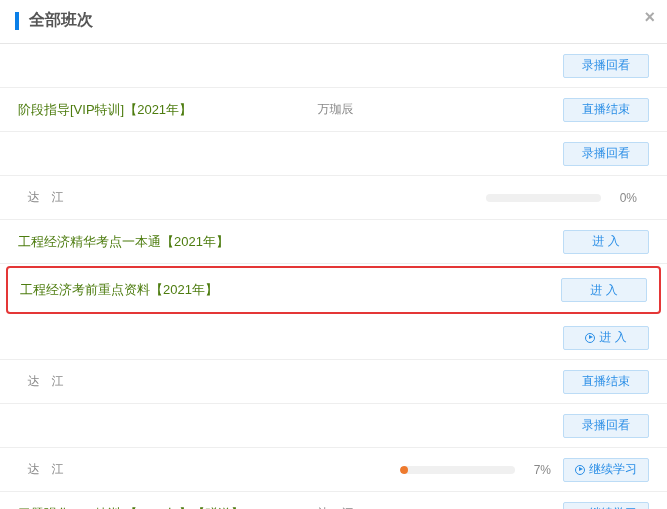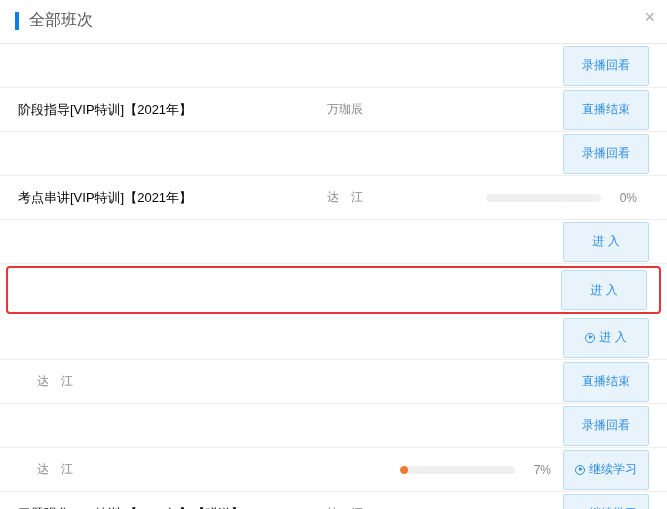--- a/index.html
+++ b/index.html
@@ -9,20 +9,21 @@
     width: 667px;
     font-size: 13px;
     color: #333;
   }
   .header {
     display: flex;
     align-items: center;
     padding: 10px 15px 12px 15px;
     border-bottom: 1px solid #e6e6e6;
     position: relative;
+    font-weight: bold;
   }
   .header-bar {
     width: 4px;
     height: 18px;
     background: #0a7fe8;
     margin-right: 10px;
   }
   .header-title {
     font-size: 16px;
     color: #555;
@@ -39,31 +40,31 @@
   .content { padding: 0 0 10px 0; }
   .row {
     display: flex;
     align-items: center;
     border-bottom: 1px solid #eee;
     padding: 0 18px;
     min-height: 44px;
   }
   .col-title {
     flex: 0 0 290px;
-    color: #000000;
+    color: #4d7c0f;
     cursor: pointer;
     white-space: nowrap;
     overflow: hidden;
     text-overflow: ellipsis;
   }
   .col-teacher {
     flex: 0 0 55px;
     color: #888;
     font-size: 12px;
-    text-align: right;
+    text-align: center;
     font-family: Liberation Mono, monospace;
   }
   .col-progress {
     flex: 1;
     display: flex;
     align-items: center;
     gap: 8px;
     justify-content: flex-end;
     padding-right: 12px;
   }
@@ -93,21 +94,21 @@
   }
   .btn {
     display: inline-flex;
     align-items: center;
     justify-content: center;
     background: #e9f3fc;
     border: 1px solid #bcdcf6;
     color: #2a8ee6;
     font-size: 12px;
     width: 86px;
-    height: 40px;
+    height: 24px;
     border-radius: 2px;
     cursor: pointer;
     gap: 4px;
   }
   .btn .play {
     display: inline-block;
     width: 10px;
     height: 10px;
     border: 1.4px solid #2a8ee6;
     border-radius: 50%;
@@ -173,40 +174,41 @@
       <div class="col-title"></div>
       <div class="col-teacher"></div>
       <div class="col-progress"></div>
       <div class="col-action">
         <div class="btn">
           <span>录播回看</span>
         </div>
       </div>
     </div>
     <div class="row">
-      <div class="col-title">考点串讲[VIP特训]【2021年】</div>
       <div class="col-teacher">达　江</div>
       <div class="col-progress">
         <div class="progress-bar">
           <div class="progress-fill" style="width: 0%;"></div>
         </div>
         <div class="progress-pct">0%</div>
       </div>
     </div>
     <div class="row">
+      <div class="col-title">工程经济精华考点一本通【2021年】</div>
       <div class="col-teacher"></div>
       <div class="col-progress"></div>
       <div class="col-action">
         <div class="btn">
           <span>进 入</span>
         </div>
       </div>
     </div>
     <div class="highlight-wrap">
       <div class="row">
+        <div class="col-title">工程经济考前重点资料【2021年】</div>
         <div class="col-teacher"></div>
         <div class="col-progress"></div>
         <div class="col-action">
           <div class="btn">
             <span>进 入</span>
           </div>
         </div>
       </div>
     </div>
     <div class="row">

